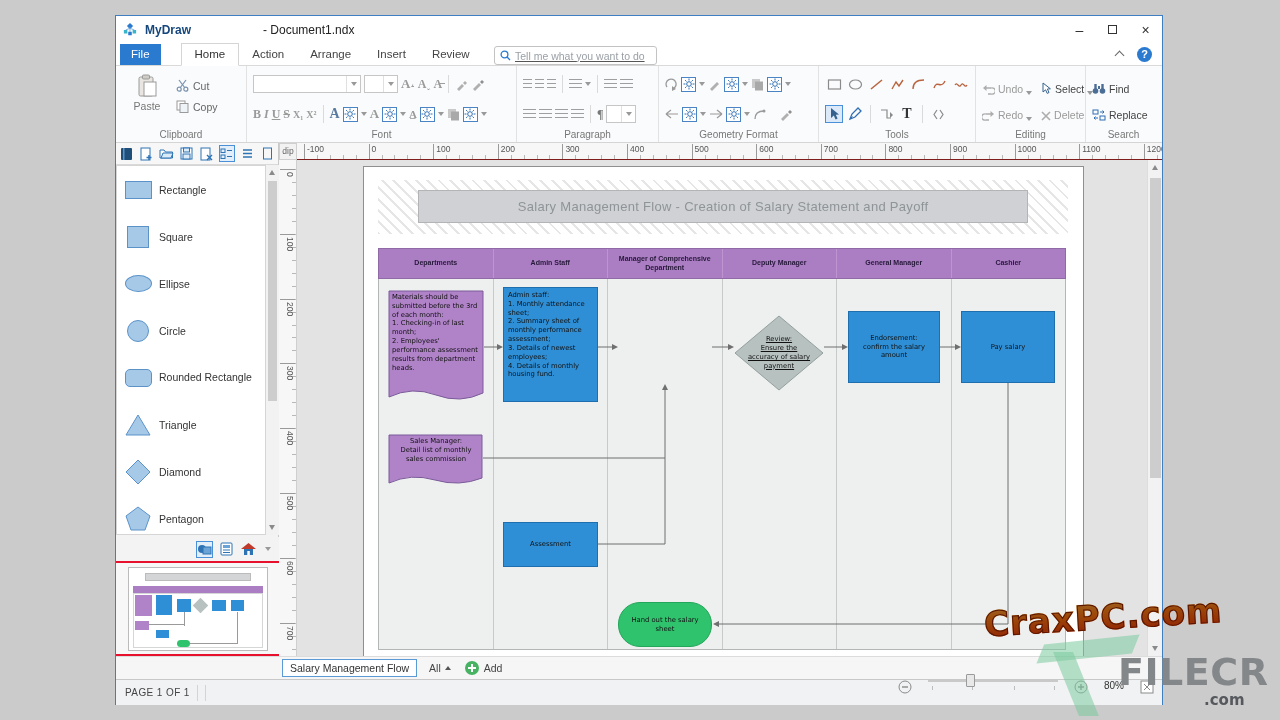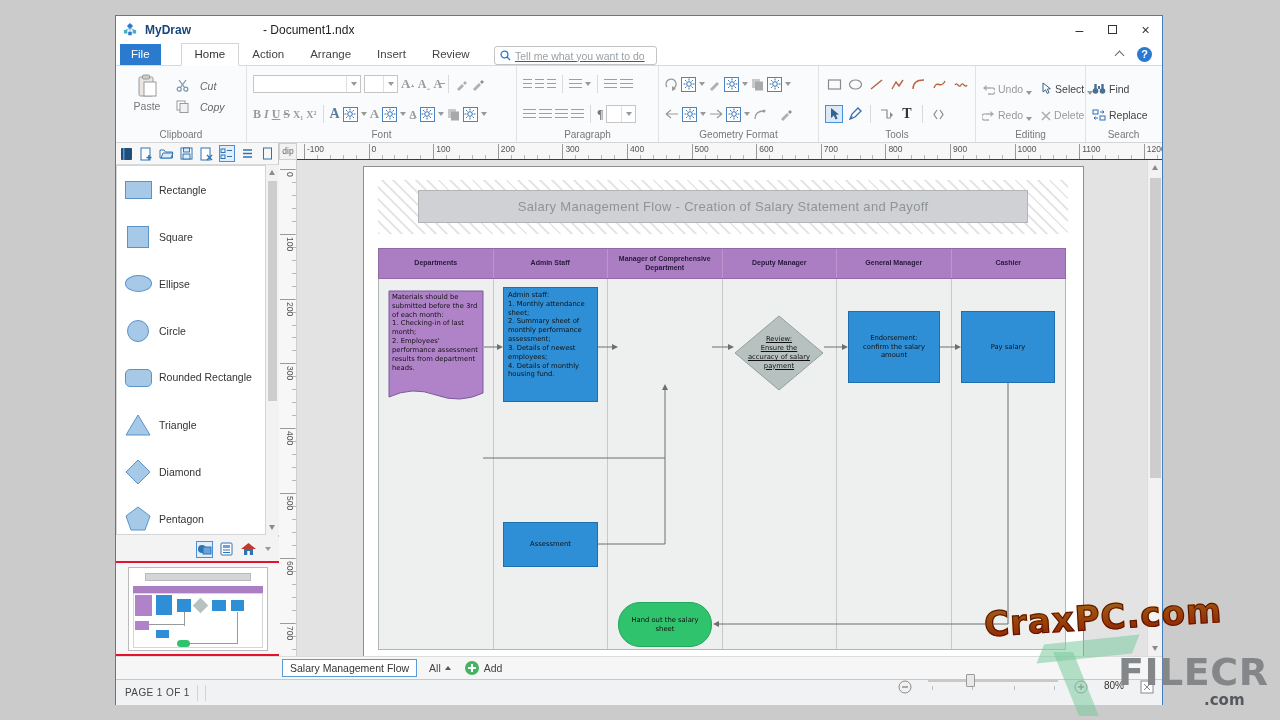--- a/index.html
+++ b/index.html
@@ -55,21 +55,21 @@
   .gearbox { width:15px; height:15px; border:1px solid #4b84c4; background:#fff;
     display:inline-flex; align-items:center; justify-content:center; }
   .ddl { height:18px; background:#fff; border:1px solid #c6c6c6; display:flex; align-items:center; }
   .ddl .dda { margin-left:auto; width:14px; height:100%; border-left:1px solid #e0e0e0;
     display:flex; align-items:center; justify-content:center; }
   .stripes { width:13px; height:10px; display:inline-block;
     background:repeating-linear-gradient(to bottom,#9f9f9f 0 1.5px,transparent 1.5px 4px); }
   .stripes.half { width:9px; }
   .bigbtn { width:46px; display:flex; flex-direction:column; align-items:center; gap:2px;
     padding-top:3px; font-size:10.5px; color:#777; }
-  .sbtn { display:flex; align-items:center; gap:11px; font-size:10.5px; color:#666; height:19px;font-style:italic; }
+  .sbtn { display:flex; align-items:center; gap:4px; font-size:10.5px; color:#666; height:19px; }
   .toolslot { width:18px; height:18px; display:flex; align-items:center; justify-content:center; }
   .toolslot.sel { background:#dbe9f9; border:1px solid #4a90d9; }
   .ebtn { display:flex; align-items:flex-end; gap:3px; font-size:10.5px; color:#9a9a9a; height:22px; }
   .ebtn.on { color:#444; }
   .serifT { font-family:"Liberation Serif",serif; font-size:14px; font-weight:bold; color:#333; }
 
   
   .rcorner { position:absolute; left:163px; top:127px; width:18px; height:17px; background:#f2f2f2;
     border:1px solid #cfcfcf; font-size:8.5px; color:#666; text-align:center; line-height:15px; }
   .rulerH { position:absolute; left:181px; top:127px; width:865px; height:17px; background:#f7f7f7;
@@ -831,20 +831,28 @@
       <div class="node blue" style="left:484px;top:144px;width:92px;height:72px">
         <span>Endorsement:
 confirm the salary
 amount</span>
       </div>
 
       <div class="node blue" style="left:597px;top:144px;width:94px;height:72px">
         <span>Pay salary</span>
       </div>
 
+      <div class="docshape" style="left:24px;top:267px;width:95px;height:56px">
+        <svg width="95" height="56" viewBox="0 0 95 56">
+          <path d="M1 1 H94 V44 Q71 53 47 46 Q23 39 1 49 Z" fill="#b083c9" stroke="#7b5a99"></path>
+        </svg>
+        <div class="dtext" style="text-align:center">Sales Manager:
+Detail list of monthly
+sales commission</div>
+      </div>
 
       <div class="node blue" style="left:139px;top:355px;width:95px;height:45px">
         <span>Assessment</span>
       </div>
 
       <div class="node green" style="left:254px;top:435px;width:94px;height:45px">
         <span>Hand out the salary
 sheet</span>
       </div>
     </div>

